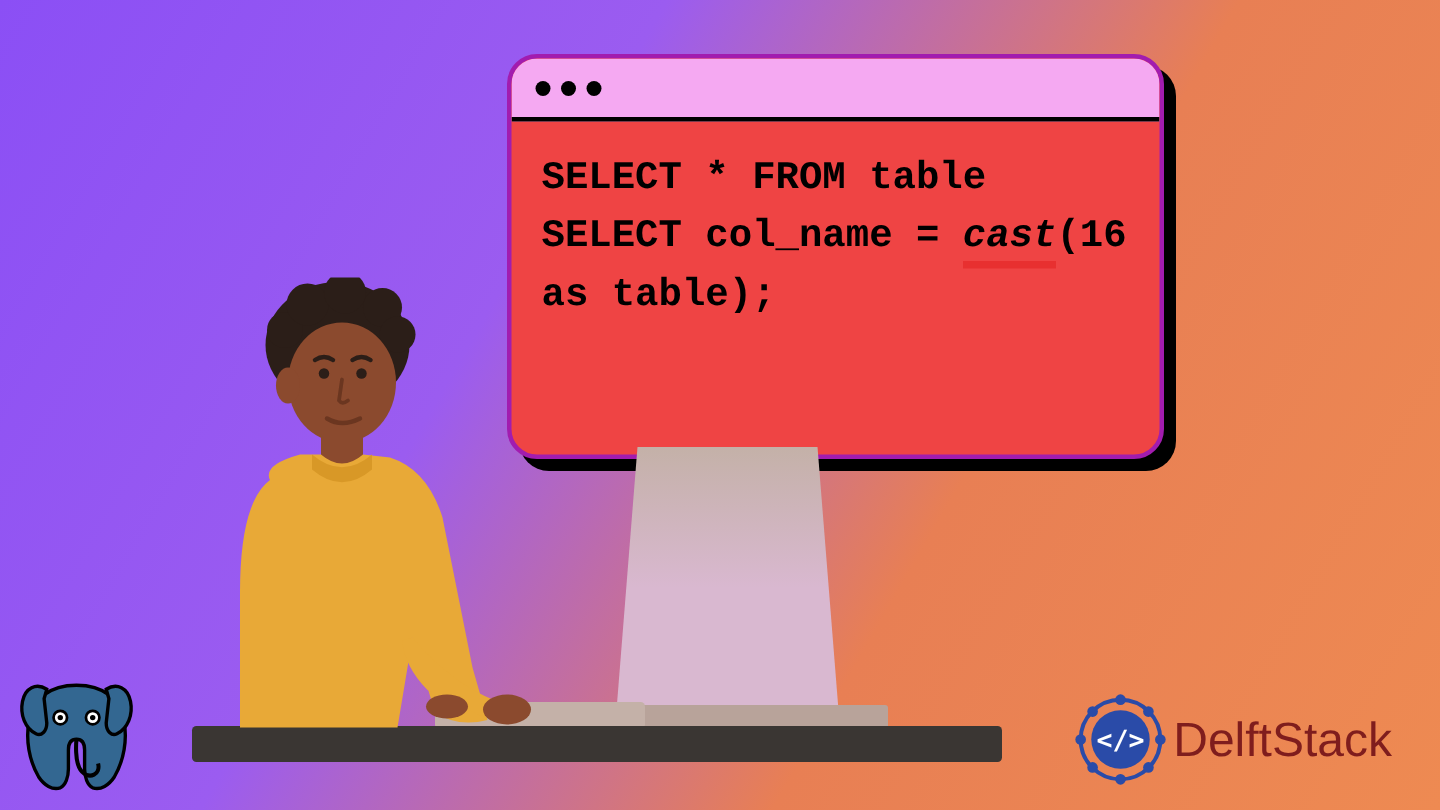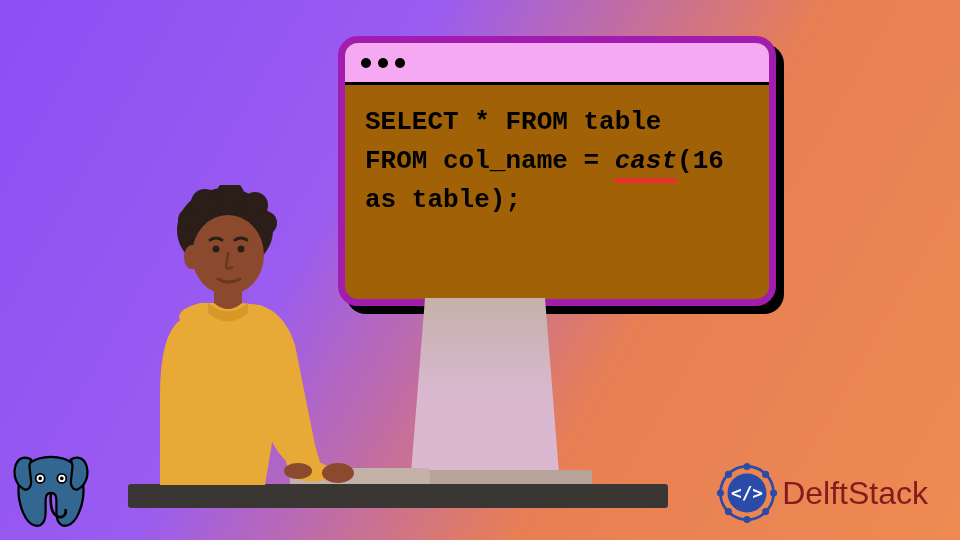--- a/index.html
+++ b/index.html
@@ -26,22 +26,22 @@
       left: 8px;
       width: 100%;
       height: 100%;
       background: #000;
       border-radius: 20px;
     }
     .code-body {
       position: absolute;
       width: 100%;
       height: 100%;
-      background: #a16207;
-      border: 7px solid #a21caf;
+      background: #ef4444;
+      border: 3px solid #a21caf;
       border-radius: 20px;
       overflow: hidden;
     }
     .titlebar {
       height: 42px;
       background: #f5a9f2;
       border-bottom: 3px solid #000;
       display: flex;
       align-items: center;
       padding-left: 16px;
@@ -163,21 +163,21 @@
   <div class="code-shadow"></div>
   <div class="code-body">
     <div class="titlebar">
       <div class="dot"></div>
       <div class="dot"></div>
       <div class="dot"></div>
     </div>
     <div class="code-content">
       <div>SELECT * FROM table</div>
       <div>
-        <span>FROM col_name = </span><span class="underline-word">cast</span><span>(16</span>
+        <span>SELECT col_name = </span><span class="underline-word">cast</span><span>(16</span>
       </div>
       <div>as table);</div>
     </div>
   </div>
 </div>
 
 <div class="monitor-stand"></div>
 <div class="monitor-base"></div>
 
 <div class="keyboard"></div>

